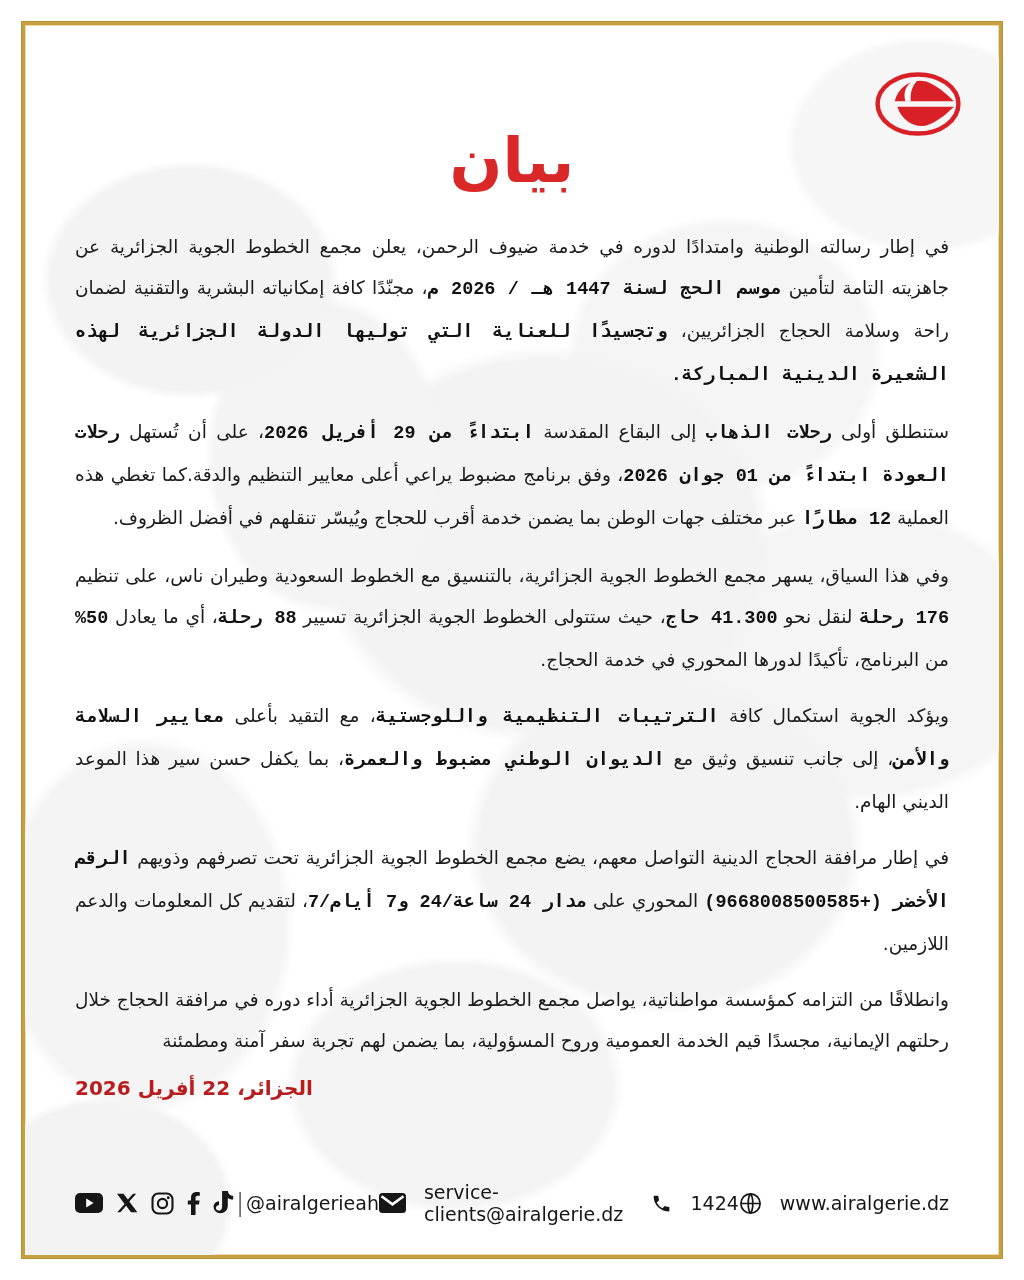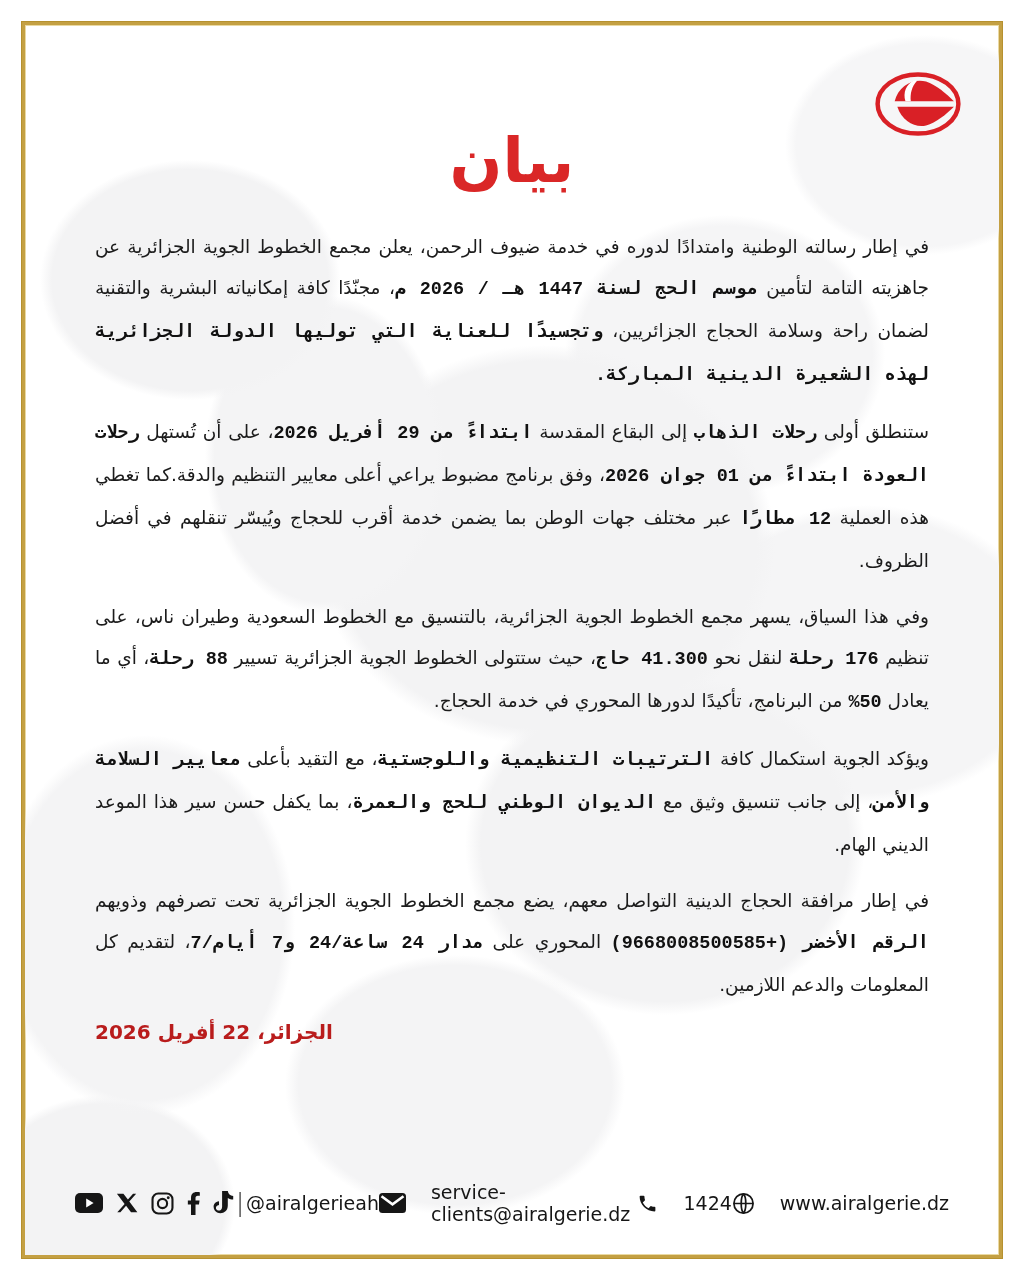--- a/index.html
+++ b/index.html
@@ -24,21 +24,21 @@
       radial-gradient(ellipse 230px 200px at 520px 520px, #f3f3f4 92%, rgba(243,243,244,0) 100%),
       radial-gradient(ellipse 160px 140px at 700px 330px, #f5f5f6 92%, rgba(245,245,246,0) 100%),
       radial-gradient(ellipse 200px 170px at 640px 820px, #f3f3f4 92%, rgba(243,243,244,0) 100%),
       radial-gradient(ellipse 150px 190px at 120px 900px, #f4f4f5 92%, rgba(244,244,245,0) 100%),
       radial-gradient(ellipse 190px 150px at 840px 630px, #f5f5f6 92%, rgba(245,245,246,0) 100%),
       radial-gradient(ellipse 170px 130px at 430px 1060px, #f4f4f5 92%, rgba(244,244,245,0) 100%),
       radial-gradient(ellipse 130px 110px at 80px 1180px, #f3f3f4 92%, rgba(243,243,244,0) 100%),
       radial-gradient(ellipse 140px 110px at 900px 120px, #f6f6f7 92%, rgba(246,246,247,0) 100%);
     background-repeat:no-repeat;
   }
-  .inner{position:absolute;inset:0;padding:0 70px;}
+  .inner{position:absolute;inset:0;padding:0 50px;}
   .logo{position:absolute;top:44px;right:36px;width:90px;height:70px;}
   h1.title{
     margin:100px 0 0;
     text-align:center;
     font-size:62px;
     font-weight:700;
     color:#da2727;
     line-height:1.15;
   }
   .text{margin-top:30px;}
@@ -60,21 +60,21 @@
     color:#b91c1c;
     margin:14px 0 0;
   }
   .footer{
     position:absolute;left:50px;right:50px;bottom:30px;
     display:flex;align-items:center;justify-content:space-between;
     direction:ltr;
     font-size:19px;color:#161616;
   }
   .social{display:flex;align-items:center;gap:13px;}
-  .grp{display:flex;align-items:center;gap:25px;}
+  .grp{display:flex;align-items:center;gap:18px;}
   .icn{display:inline-flex;align-items:center;color:#161616;}
   .sep{font-size:24px;font-weight:300;color:#222;margin:0 2px;}
   svg{display:block;}
 </style>
 </head>
 <body>
 
 <div class="frame">
   <div class="map-bg"></div>
   <div class="inner">
@@ -87,22 +87,23 @@
         <path d="M36 36 C33 26 37 17 45 13 L49 13 C43 19 41 28 42 36 Z" fill="#ffffff"></path>
       </svg>
     </div>
 
     <h1 class="title">بيان</h1>
 
     <div class="text">
       <p class="para"><span>في إطار رسالته الوطنية وامتدادًا لدوره في خدمة ضيوف الرحمن، يعلن مجمع الخطوط الجوية الجزائرية عن جاهزيته التامة لتأمين </span><span class="b">موسم الحج لسنة 1447 هـ / 2026 م</span><span>، مجنّدًا كافة إمكانياته البشرية والتقنية لضمان راحة وسلامة الحجاج الجزائريين، </span><span class="b">وتجسيدًا للعناية التي توليها الدولة الجزائرية لهذه الشعيرة الدينية المباركة.</span></p>
       <p class="para"><span>ستنطلق أولى </span><span class="b">رحلات الذهاب</span><span> إلى البقاع المقدسة </span><span class="b">ابتداءً من 29 أفريل 2026</span><span>، على أن تُستهل </span><span class="b">رحلات العودة ابتداءً من 01 جوان 2026</span><span>، وفق برنامج مضبوط يراعي أعلى معايير التنظيم والدقة.كما تغطي هذه العملية </span><span class="b">12 مطارًا</span><span> عبر مختلف جهات الوطن بما يضمن خدمة أقرب للحجاج ويُيسّر تنقلهم في أفضل الظروف.</span></p>
       <p class="para"><span>وفي هذا السياق، يسهر مجمع الخطوط الجوية الجزائرية، بالتنسيق مع الخطوط السعودية وطيران ناس، على تنظيم </span><span class="b">176 رحلة</span><span> لنقل نحو </span><span class="b">41.300 حاج</span><span>، حيث ستتولى الخطوط الجوية الجزائرية تسيير </span><span class="b">88 رحلة</span><span>، أي ما يعادل </span><span class="b">50%</span><span> من البرنامج، تأكيدًا لدورها المحوري في خدمة الحجاج.</span></p>
-      <p class="para"><span>ويؤكد الجوية استكمال كافة </span><span class="b">الترتيبات التنظيمية واللوجستية</span><span>، مع التقيد بأعلى </span><span class="b">معايير السلامة والأمن</span><span>، إلى جانب تنسيق وثيق مع </span><span class="b">الديوان الوطني للحج والعمرة</span><span>، بما يكفل حسن سير هذا الموعد الديني الهام.</span></p>
+      <p class="para"><span>ويؤكد الجوية استكمال كافة </span><span class="b">الترتيبات التنظيمية واللوجستية</span><span>، مع التقيد بأعلى </span><span class="b">معايير السلامة والأمن</span><span>، إلى جانب تنسيق وثيق مع </span><span class="b">الديوان الوطني مضبوط والعمرة</span><span>، بما يكفل حسن سير هذا الموعد الديني الهام.</span></p>
       <p class="para"><span>في إطار مرافقة الحجاج الدينية التواصل معهم، يضع مجمع الخطوط الجوية الجزائرية تحت تصرفهم وذويهم </span><span class="b">الرقم الأخضر (+9668008500585)</span><span> المحوري على </span><span class="b">مدار 24 ساعة/24 و7 أيام/7</span><span>، لتقديم كل المعلومات والدعم اللازمين.</span></p>
+      <p class="para"><span>وانطلاقًا من التزامه كمؤسسة مواطناتية، يواصل مجمع الخطوط الجوية الجزائرية أداء دوره في مرافقة الحجاج خلال رحلتهم الإيمانية، مجسدًا قيم الخدمة العمومية وروح المسؤولية، بما يضمن لهم تجربة سفر آمنة ومطمئنة</span></p>
       <p class="date">الجزائر، 22 أفريل 2026</p>
     </div>
 
     <div class="footer">
       <span class="social">
         <span class="icn">
           <svg width="28" height="20" viewBox="0 0 28 20">
               <rect width="28" height="20" rx="5" fill="currentColor"></rect>
               <path d="M11.2 5.6l7.4 4.4-7.4 4.4z" fill="#fff"></path>
             </svg>

